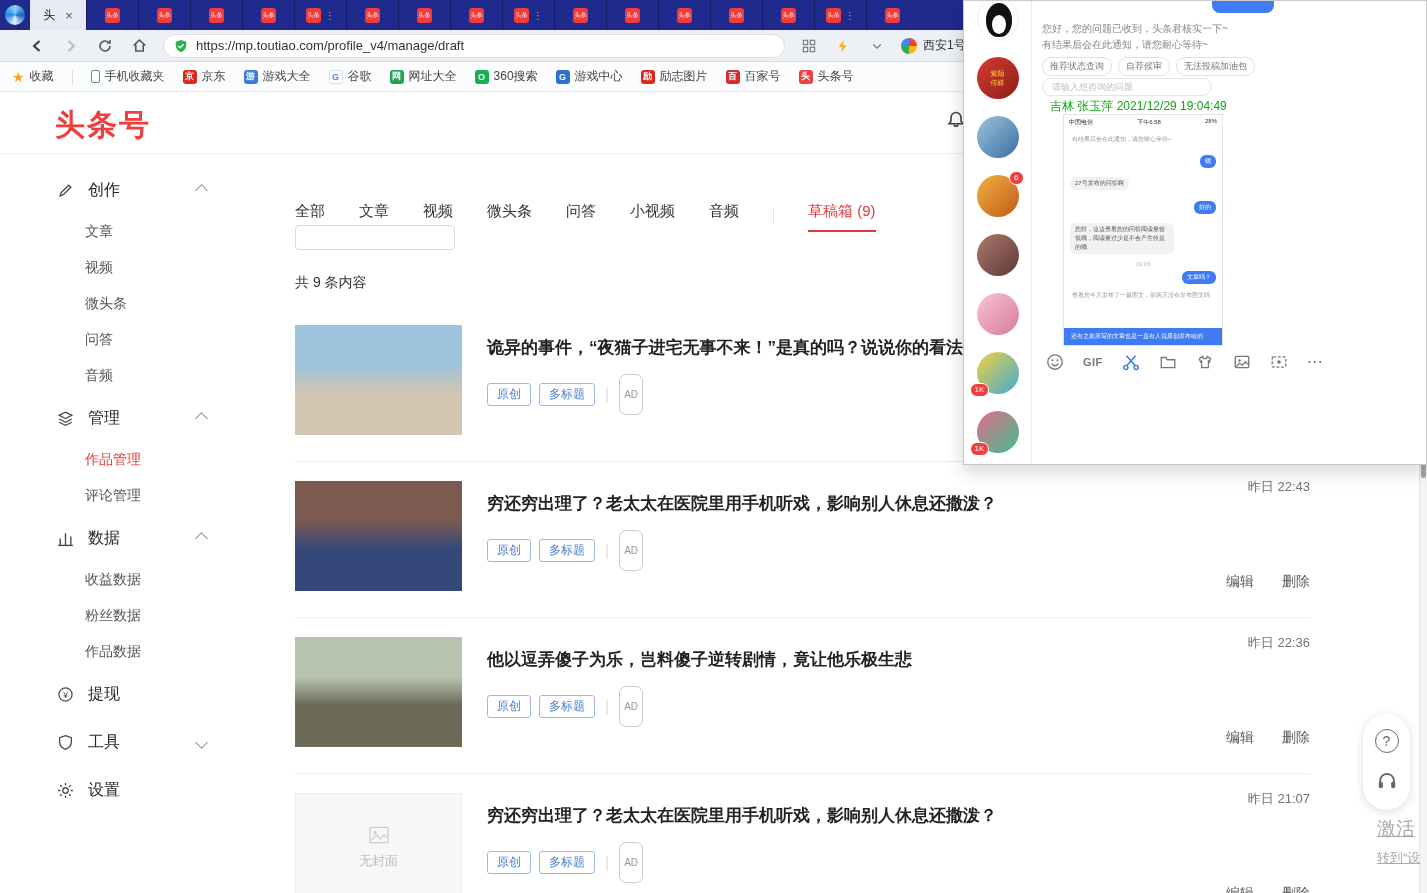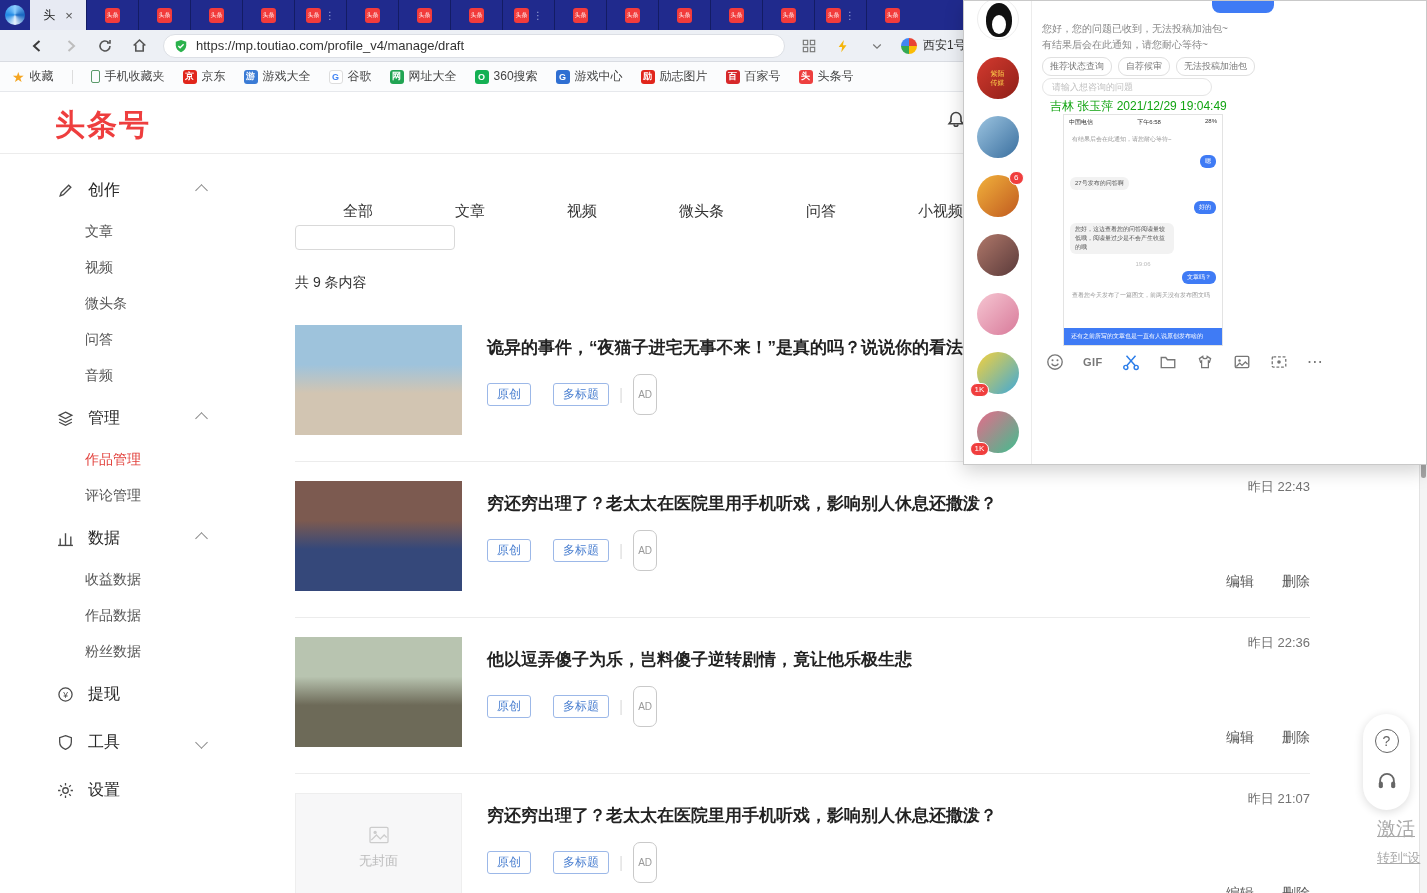--- a/index.html
+++ b/index.html
@@ -45,35 +45,35 @@
   .sicon{width:17px;height:17px;display:flex;align-items:center;justify-content:center;flex:none;}
   .chev{width:9px;height:9px;border-right:1.6px solid #8a8a8a;border-bottom:1.6px solid #8a8a8a;margin-left:auto;flex:none;}
   .chev.up{transform:rotate(-135deg);}
   .chev.down{transform:rotate(45deg);}
   .sub{height:36px;display:flex;align-items:center;padding-left:85px;font-size:14px;color:#555;cursor:pointer;}
   .sub.active{color:#e2413c;}
 
   
   .main{position:absolute;top:154px;left:250px;width:1080px;bottom:0;background:#fff;}
   .tabsrow{position:absolute;top:48px;left:45px;display:flex;align-items:flex-end;gap:34px;font-size:15px;color:#333;}
-  .ctab{padding-bottom:9px;border-bottom:2px solid transparent;cursor:pointer;white-space:nowrap;margin-left:48px;}
+  .ctab{padding-bottom:9px;border-bottom:2px solid transparent;cursor:pointer;white-space:nowrap;}
   .ctab.active{color:#d93c3c;border-bottom-color:#d93c3c;}
   .vsep{width:1px;height:16px;background:#e0e0e0;margin-bottom:8px;}
   .filter{position:absolute;top:71px;left:45px;width:160px;height:25px;border:1px solid #d9d9d9;border-radius:4px;background:#fff;}
   .count{position:absolute;top:120px;left:45px;font-size:14px;color:#333;}
   .list{position:absolute;top:152px;left:45px;width:1015px;}
   .item{position:relative;height:156px;padding:18px 0 27px;border-bottom:1px solid #ececec;}
   .thumb{position:absolute;left:0;top:19px;width:167px;height:110px;background:#eee;cursor:pointer;}
   .thumb .nc-inner{display:none;}
   .thumb.no-cover{background:#f7f7f8;border:1px solid #eee;}
   .thumb.no-cover .nc-inner{display:flex;flex-direction:column;align-items:center;justify-content:center;width:100%;height:100%;color:#bbb;font-size:13px;gap:8px;}
   .ibody{margin-left:192px;padding-top:13px;}
   .ititle{font-size:17px;font-weight:bold;color:#222;line-height:1.3;padding-right:200px;cursor:pointer;}
   .tagsrow{margin-top:15px;display:flex;align-items:center;gap:10px;}
-  .tags-slot{display:inline-flex;gap:22px;}
+  .tags-slot{display:inline-flex;gap:8px;}
   .pill{border:1px solid #9cb8e8;color:#4a7fd0;font-size:12px;padding:2px 9px;border-radius:3px;background:#fff;}
   .tag-sep{color:#e0e0e0;}
   .ad{border:1px solid #c9c9c9;color:#999;font-size:10px;padding:14px 4px;border-radius:7px;}
   .time{position:absolute;right:0;top:16px;font-size:13px;color:#737373;padding-left:8px;}
   .acts{position:absolute;right:0;bottom:26px;font-size:14px;color:#595959;display:flex;gap:28px;text-align:center;}
   .acts span{cursor:pointer;}
 
   
   .chatwin{position:absolute;left:963px;top:0;width:464px;height:465px;background:#fff;border:1px solid #c9c9c9;box-shadow:0 6px 18px rgba(0,0,0,.18);z-index:50;display:flex;}
   .contacts{width:68px;border-right:1px solid #ececec;display:flex;flex-direction:column;align-items:center;overflow:hidden;}
@@ -337,22 +337,22 @@
             <path d="M3 14V8M8 14V3M13 14V6"></path>
             <path d="M1 14.5h14"></path>
           </g>
         </svg>
       </span>
     <span>数据</span>
     <span class="chev up"></span>
   </div>
   <div class="subs">
     <div class="sub">收益数据</div>
+    <div class="sub">粉丝数据</div>
     <div class="sub">作品数据</div>
-    <div class="sub">粉丝数据</div>
   </div>
   <div class="sec">
     <span class="sicon">
         <svg width="17" height="17" viewBox="0 0 16 16">
           <circle cx="8" cy="8" r="6.2" stroke="#4a4a4a" stroke-width="1.2" fill="none"></circle>
           <text x="8" y="11" font-size="8" text-anchor="middle" fill="#4a4a4a">¥</text>
         </svg>
       </span>
     <span>提现</span>
   </div>
@@ -504,21 +504,21 @@
       <div class="avatar" style="background: linear-gradient(135deg, rgb(245, 209, 60), rgb(63, 169, 216));">
         <span class="badge bl">1K</span>
       </div>
       <div class="avatar" style="background: linear-gradient(135deg, rgb(232, 106, 138), rgb(63, 191, 143));">
         <span class="badge bl">1K</span>
       </div>
     </div>
   <div class="chatbody">
     <div class="bubble-partial"></div>
     <div class="msgs">
-      <div>您好，您的问题已收到，无法投稿加油包~</div>
+      <div>您好，您的问题已收到，头条君核实一下~</div>
       <div>有结果后会在此通知，请您耐心等待~</div>
     </div>
     <div class="qtags">
       <span class="qtag">推荐状态查询</span>
       <span class="qtag">自荐候审</span>
       <span class="qtag">无法投稿加油包</span>
     </div>
     <div class="inputline">请输入想咨询的问题</div>
     <div class="sender">吉林 张玉萍 2021/12/29 19:04:49</div>
     <div class="phone">

